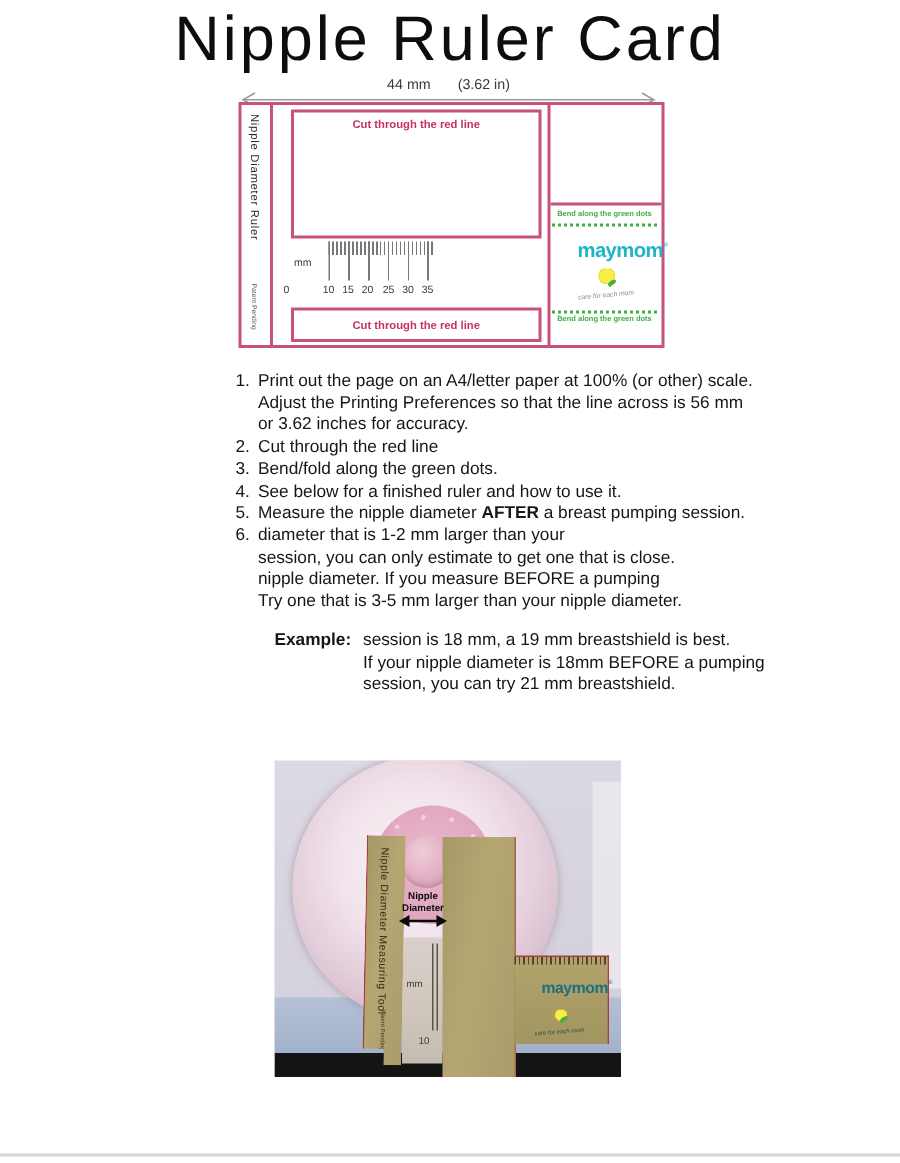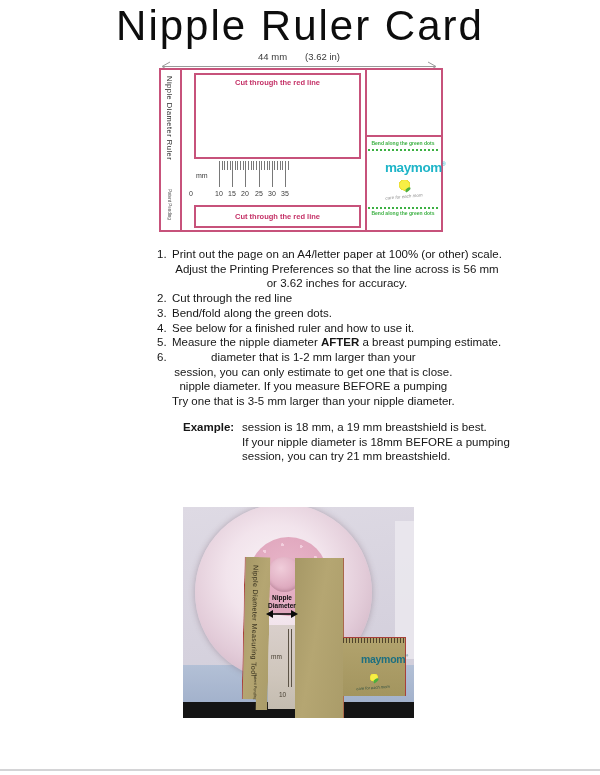--- a/index.html
+++ b/index.html
@@ -69,21 +69,21 @@
   .flower:after{
     content:"";position:absolute;right:-1px;bottom:0;width:6px;height:3px;
     background:#4cae3f;border-radius:50% 50% 50% 0;transform:rotate(-35deg);
   }
   .logo-tagline{display:block;font-size:4.5px;color:#8f8f8f;font-style:italic;transform:rotate(-5deg);margin-top:0px;}
 
   
   .instructions{left:157px;top:247px;font-size:11.5px;line-height:14.7px;color:#161616;}
   .ins-item{display:flex;}
   .ins-num{flex:none;width:15px;}
-  .ins-body{flex:none;text-align:center;}
+  .ins-body{flex:none;}
   .b{font-weight:bold;}
 
   .example{left:157px;top:420px;font-size:11.5px;line-height:14.7px;color:#161616;display:flex;}
   .ex-label{flex:none;width:59px;font-weight:bold;margin-left:26px;}
 
   
   .photo{
     top:507px;left:183px;width:231px;height:211px;overflow:hidden;
     background:linear-gradient(170deg,#dedae4 0%,#d6d2de 55%,#cfccd8 100%);
   }
@@ -225,21 +225,21 @@
     <div class="ins-item">
       <span class="ins-num">3.</span>
       <span class="ins-body">Bend/fold along the green dots.</span>
     </div>
     <div class="ins-item">
       <span class="ins-num">4.</span>
       <span class="ins-body">See below for a finished ruler and how to use it.</span>
     </div>
     <div class="ins-item">
       <span class="ins-num">5.</span>
-      <span class="ins-body"><span>Measure the nipple diameter </span><span class="b">AFTER</span><span> a breast pumping estimate.</span></span>
+      <span class="ins-body"><span>Measure the nipple diameter </span><span class="b">AFTER</span><span> a breast pumping session.</span></span>
     </div>
     <div class="ins-item">
       <span class="ins-num">6.</span>
       <span class="ins-body">
         <div>diameter that is 1-2 mm larger than your</div>
         <div>session, you can only estimate to get one that is close.</div>
         <div>nipple diameter.  If you measure BEFORE a pumping</div>
         <div>Try one that is 3-5 mm larger than your nipple diameter.</div>
       </span>
     </div>

